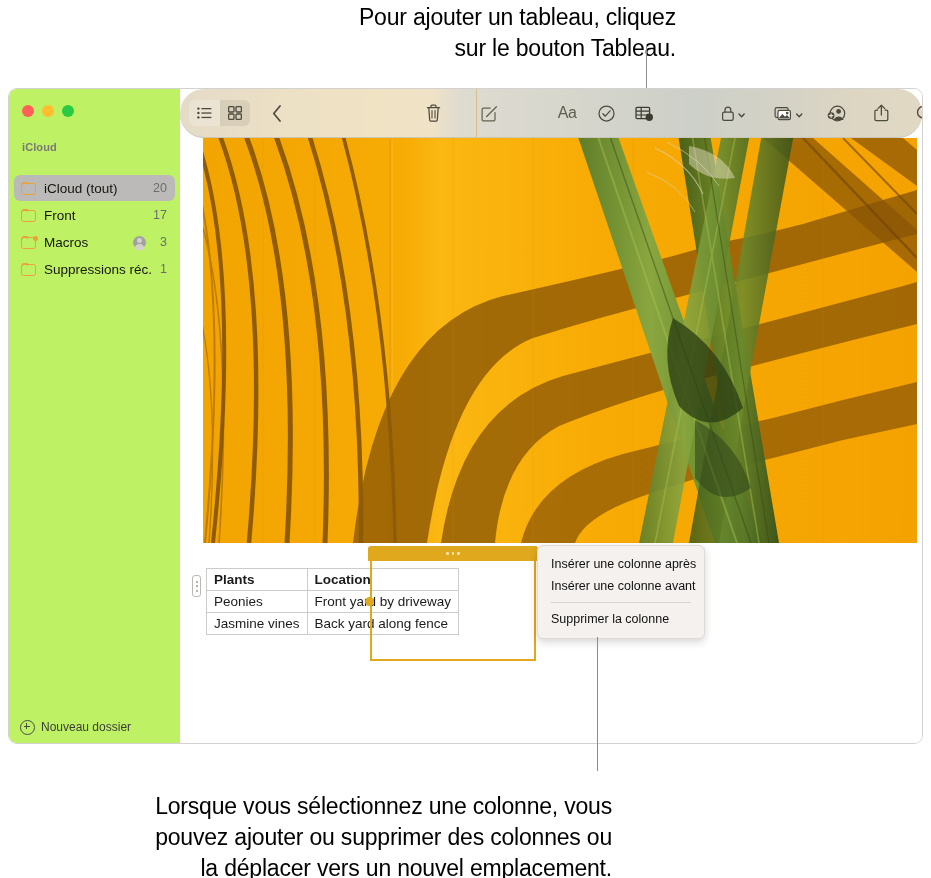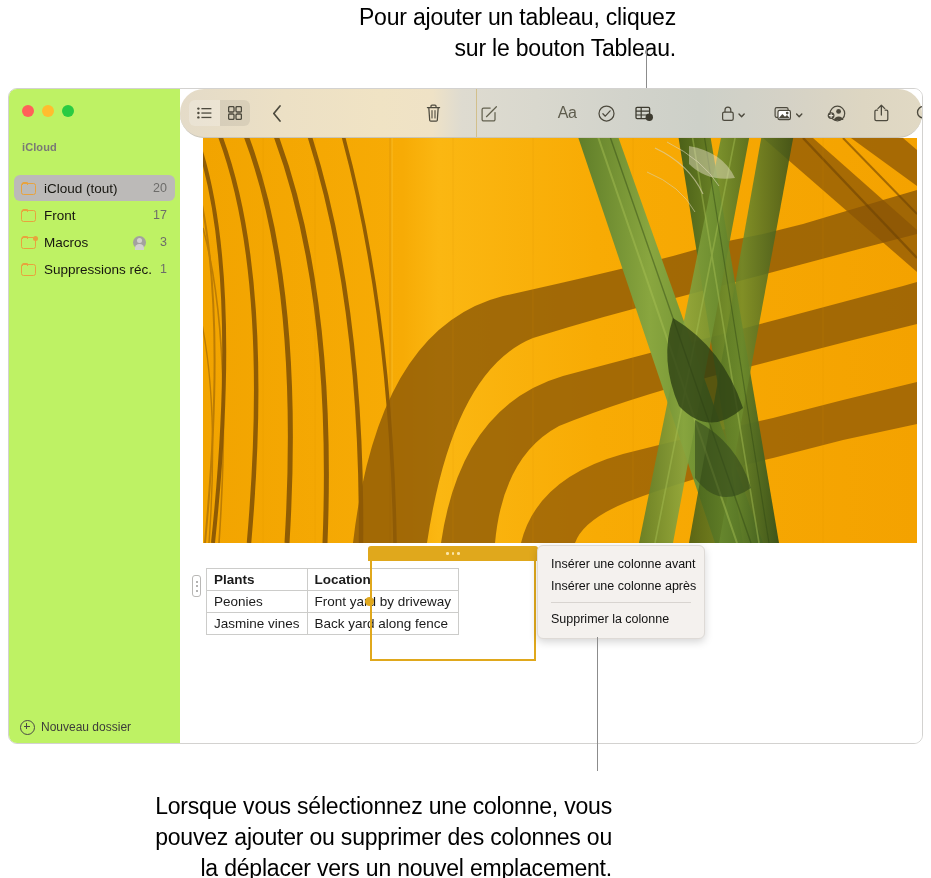--- a/index.html
+++ b/index.html
@@ -559,22 +559,22 @@
 
       <div id="col-select"></div>
       <div id="col-grip">
           <i></i>
           <i></i>
           <i></i>
         </div>
       <div id="resize-dot"></div>
 
       <div id="ctx-menu">
+        <div class="ctx-item">Insérer une colonne après</div>
         <div class="ctx-item">Insérer une colonne avant</div>
-        <div class="ctx-item">Insérer une colonne après</div>
         <div class="ctx-sep"></div>
         <div class="ctx-item">Supprimer la colonne</div>
       </div>
     </div>
 
   </div>
 </div>
 
 <div class="leader" id="leader-bottom"></div>
 <div class="callout" id="callout-bottom">Lorsque vous sélectionnez une colonne, vous

